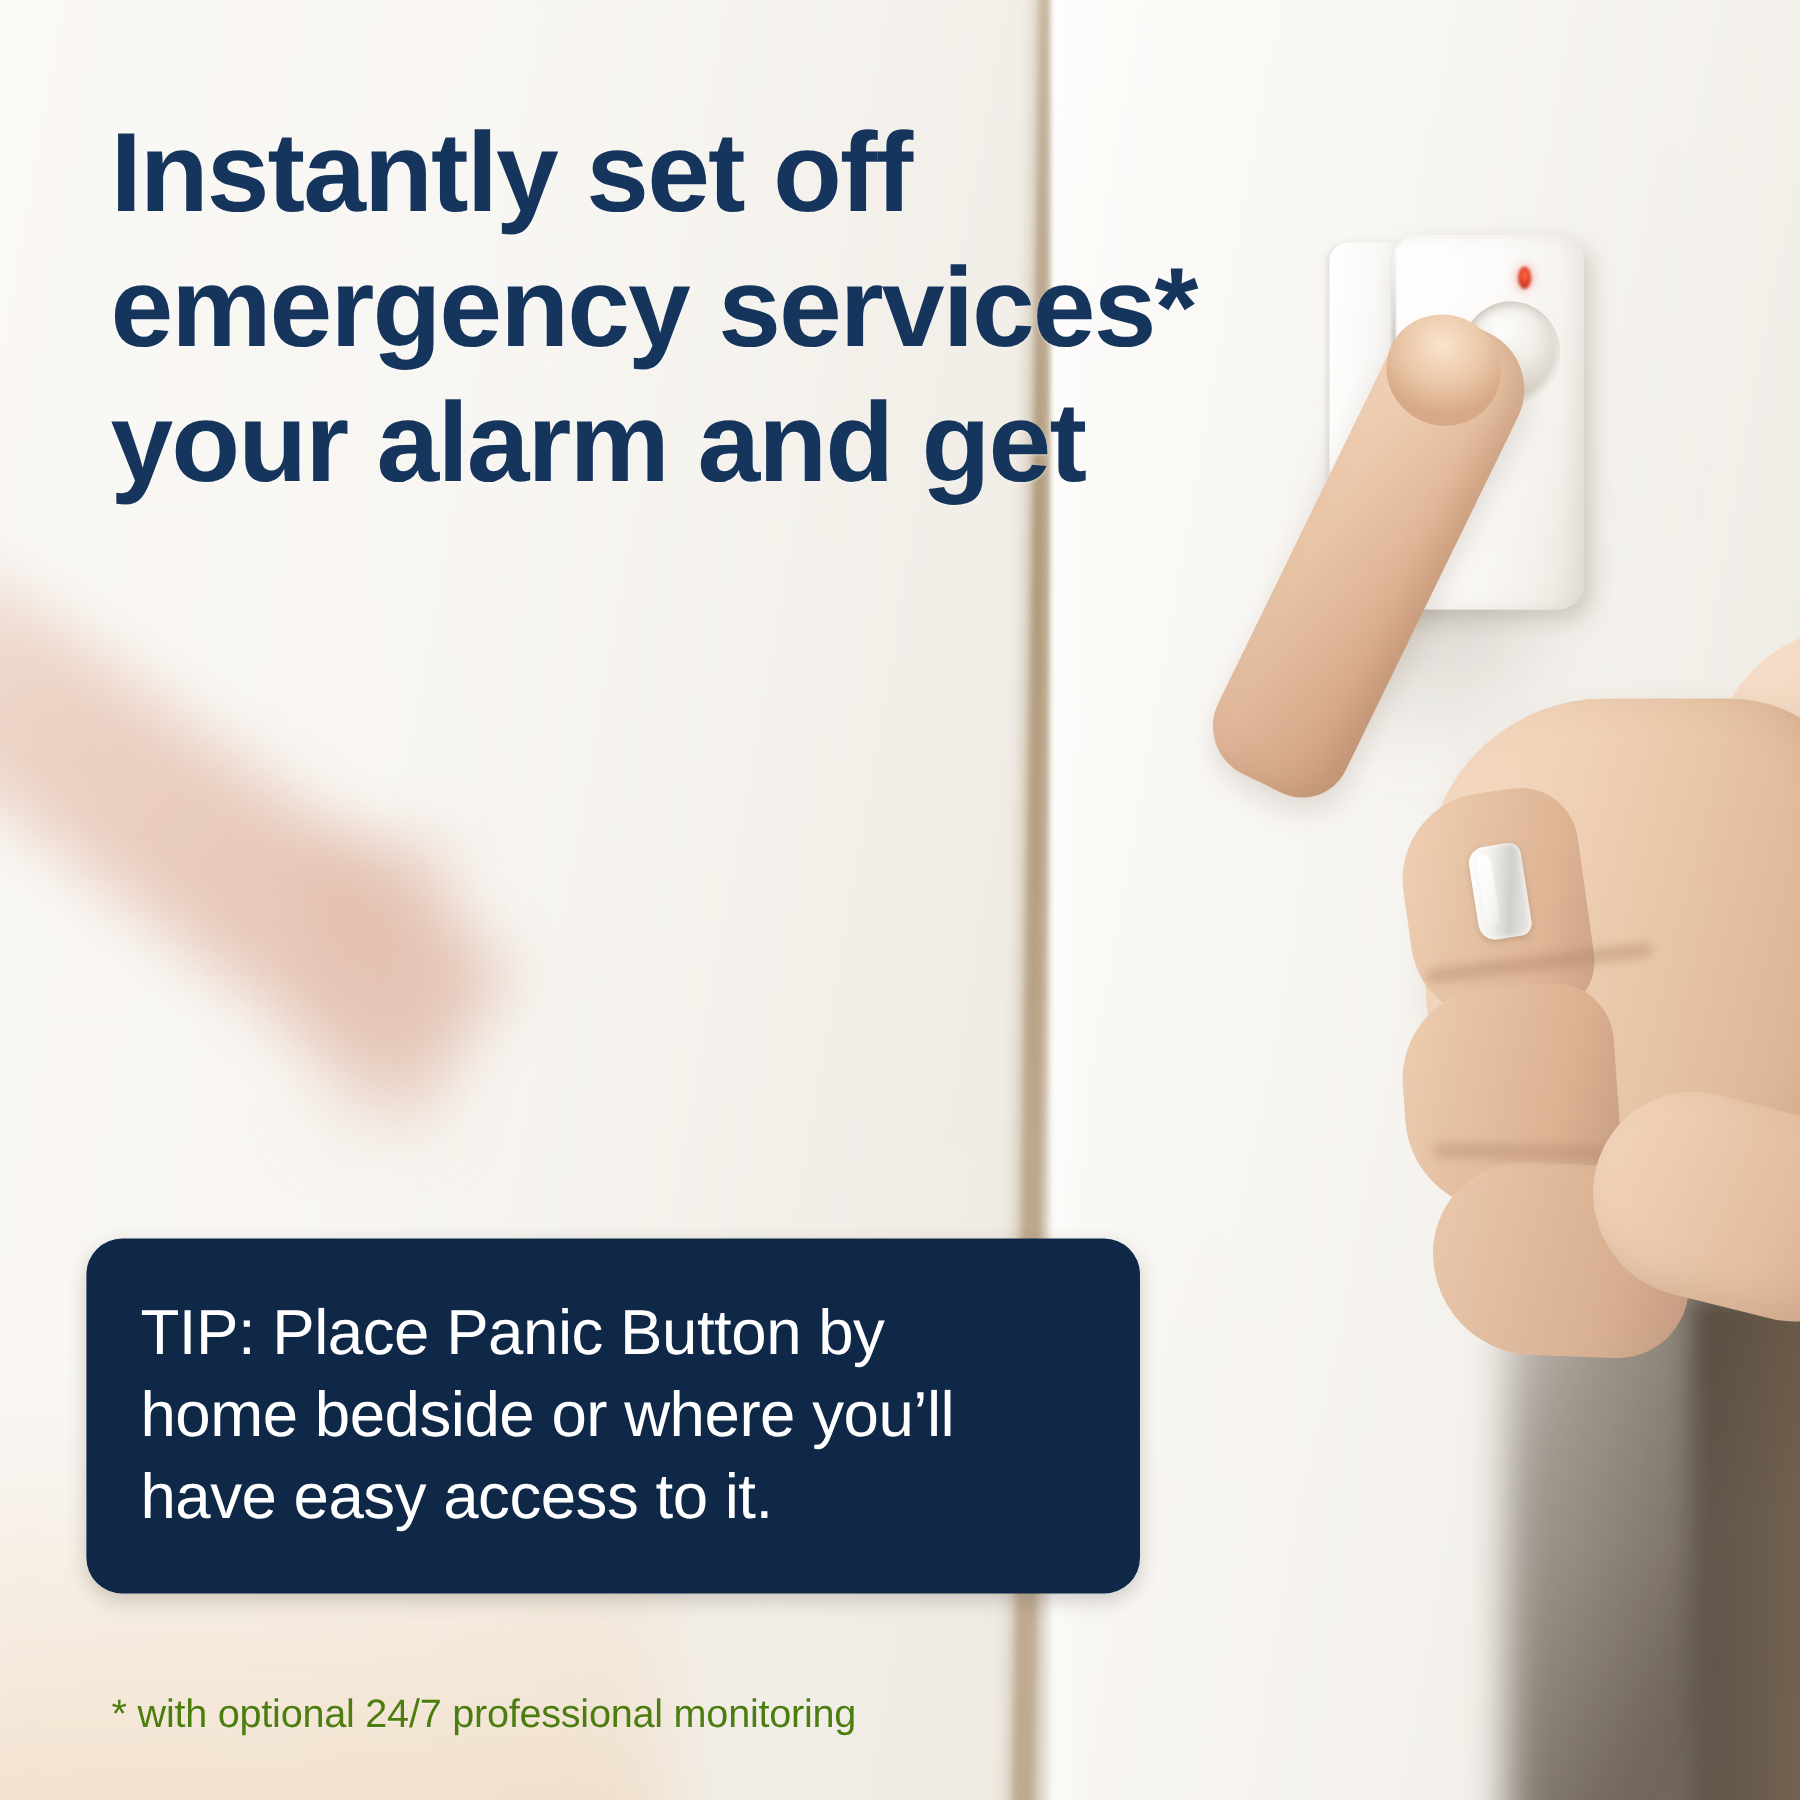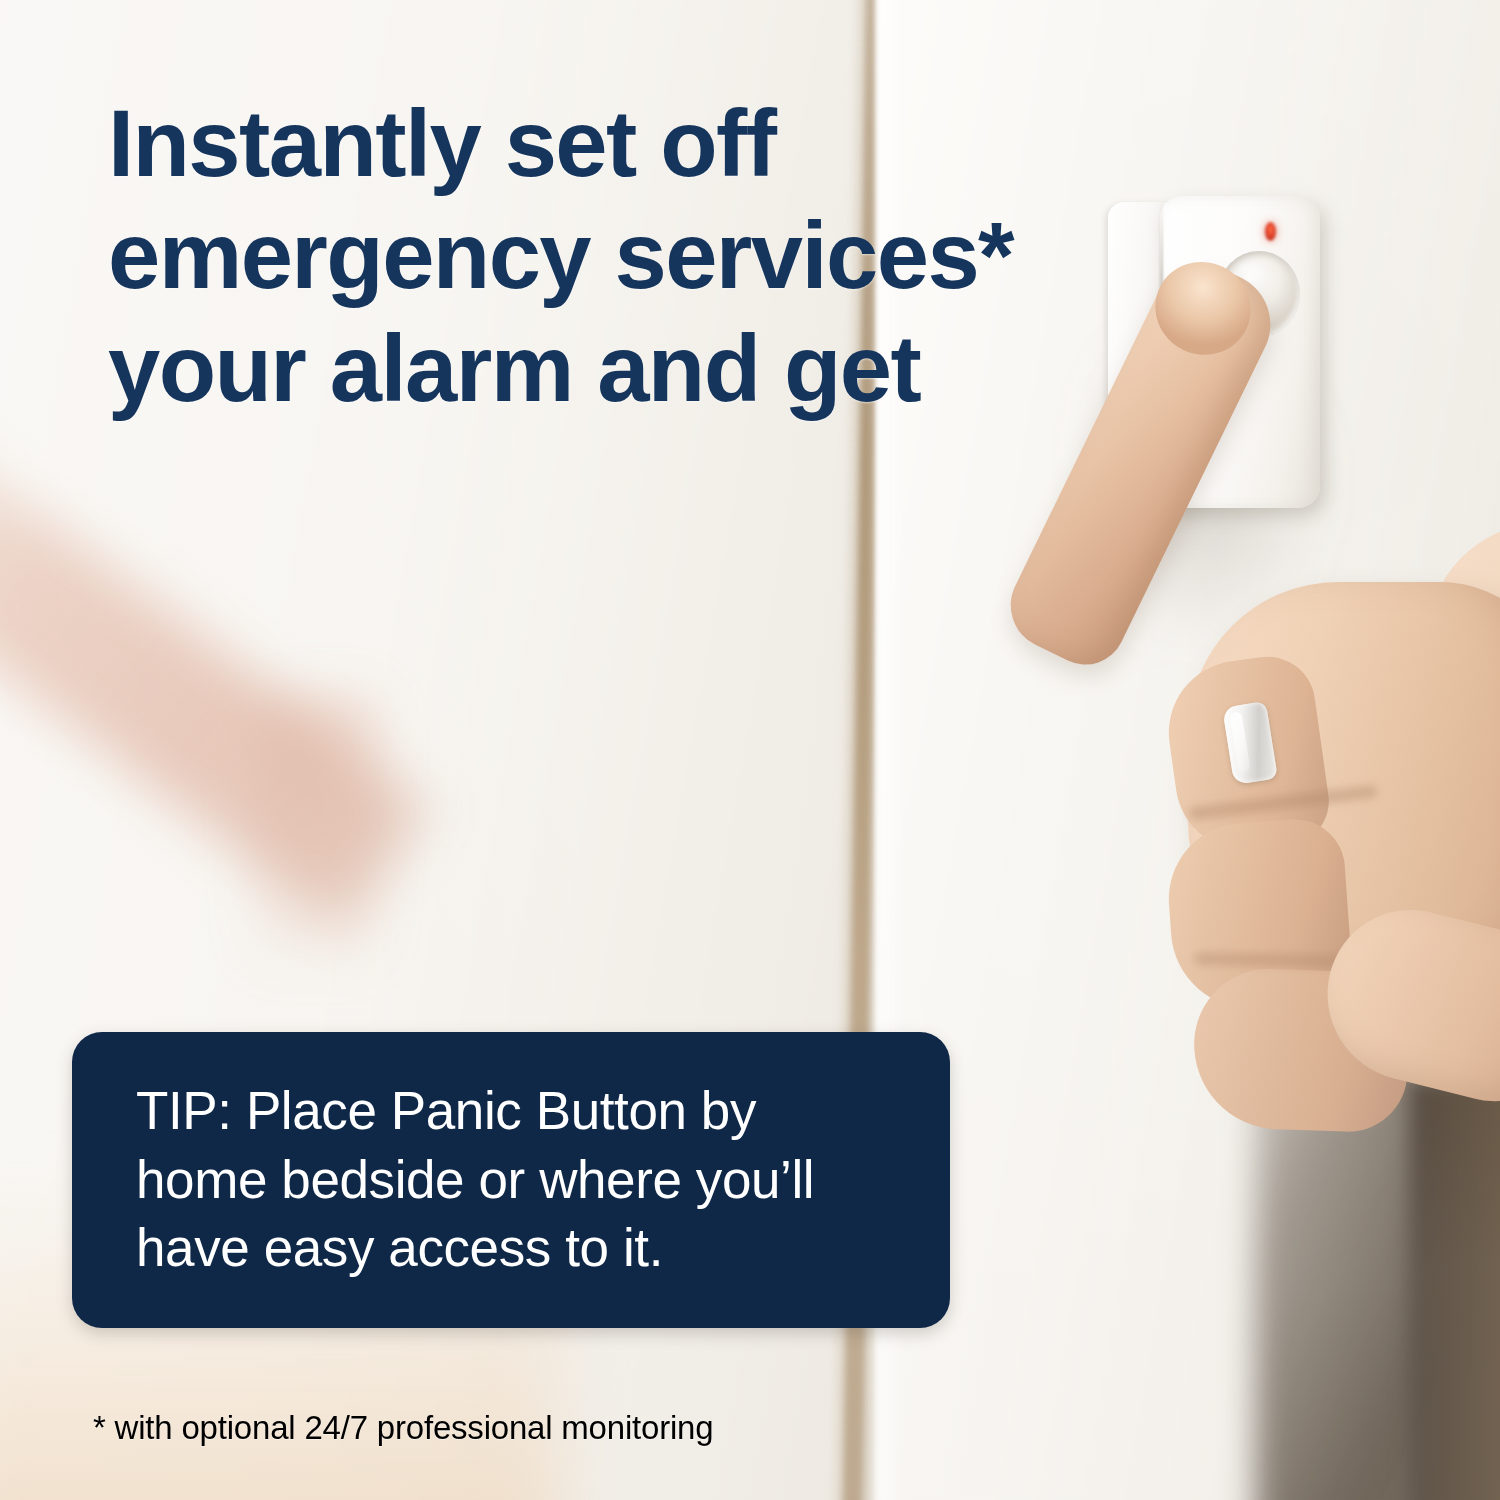--- a/index.html
+++ b/index.html
@@ -209,42 +209,41 @@
     pointer-events:none;
   }
 
   
   .headline {
     position:absolute; left:92px; top:88px; width:1010px;
     font-size:94px; line-height:1.195; font-weight:700;
     letter-spacing:-1.6px;
     color:#16355c;
     text-shadow:0 1px 2px rgba(255,255,255,.55);
-    margin-left:16px;
   }
   .headline .ln { display:block; white-space:pre; }
 
   .tip-card {
     position:absolute; left:72px; top:1032px; width:878px; height:296px;
     background:#102848;
     border-radius:30px;
     box-shadow:0 6px 16px rgba(70,60,50,.22);
     display:flex; align-items:center;
   }
   .tip-text {
-    padding:0 64px;
+    padding:0 45px;
     font-size:53px; line-height:1.30; font-weight:400;
     color:#ffffff; letter-spacing:-0.4px;
   }
   .tip-text .ln { display:block; white-space:pre; }
 
   .footnote {
     position:absolute; left:93px; top:1409px;
     font-size:33px; font-weight:400; letter-spacing:-0.2px;
-    color:#000000;
+    color:#4d7c0f;
     text-shadow:0 1px 1px rgba(255,255,255,.5);
   }
 </style>
 </head>
 <body>
 
 <div class="scene">
   <div class="wall-base"></div>
   <div class="panel-left"></div>
   <div class="blur-terracotta"></div>

